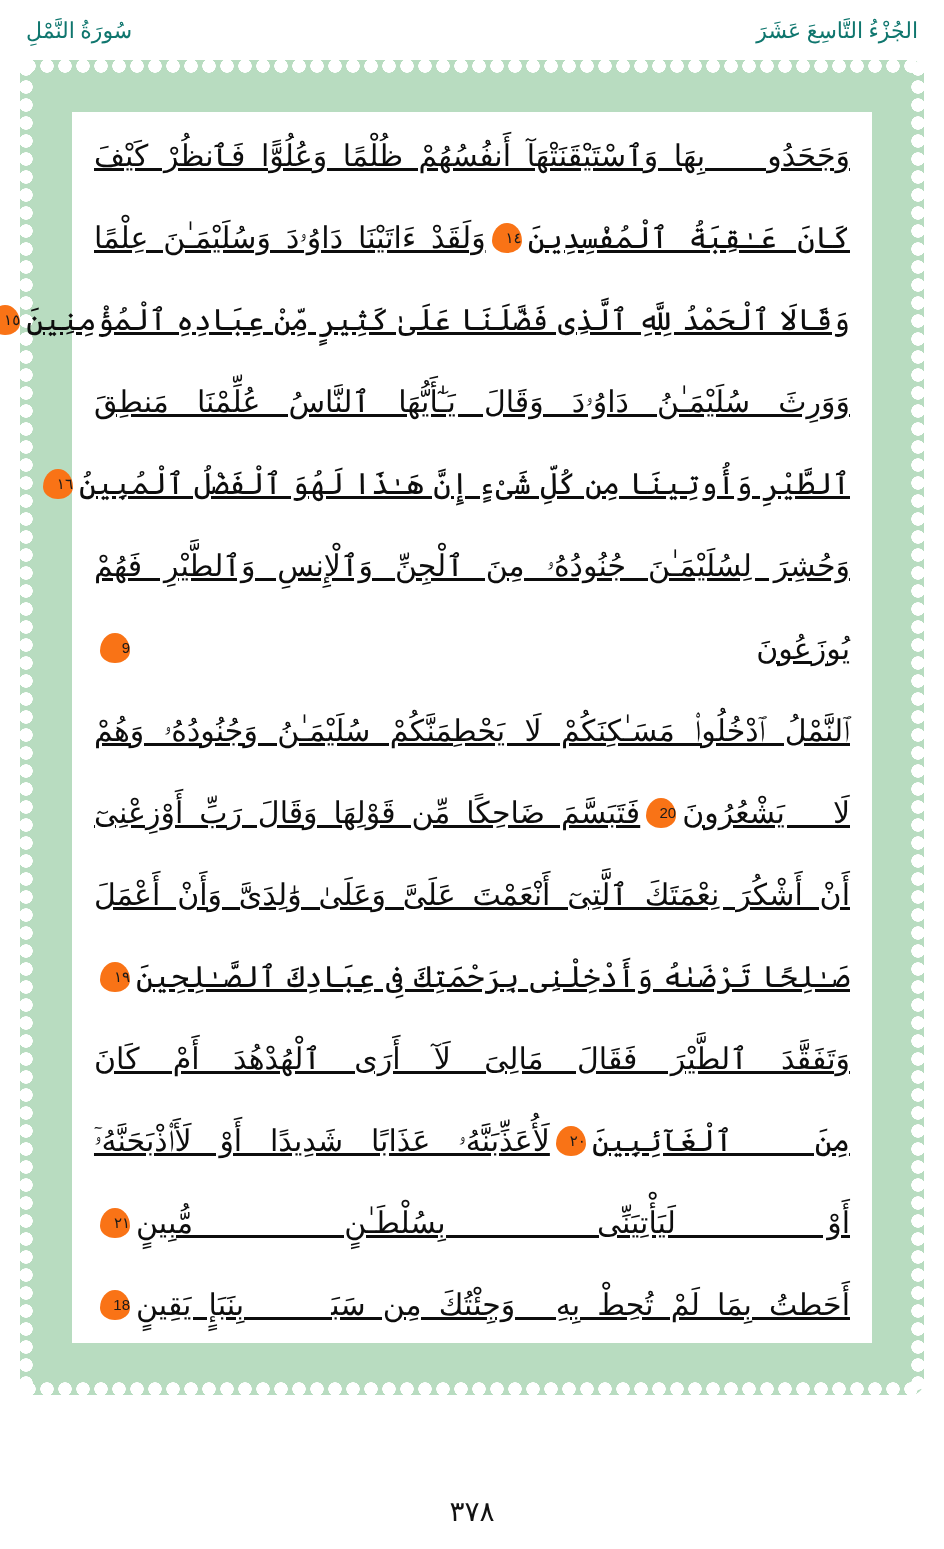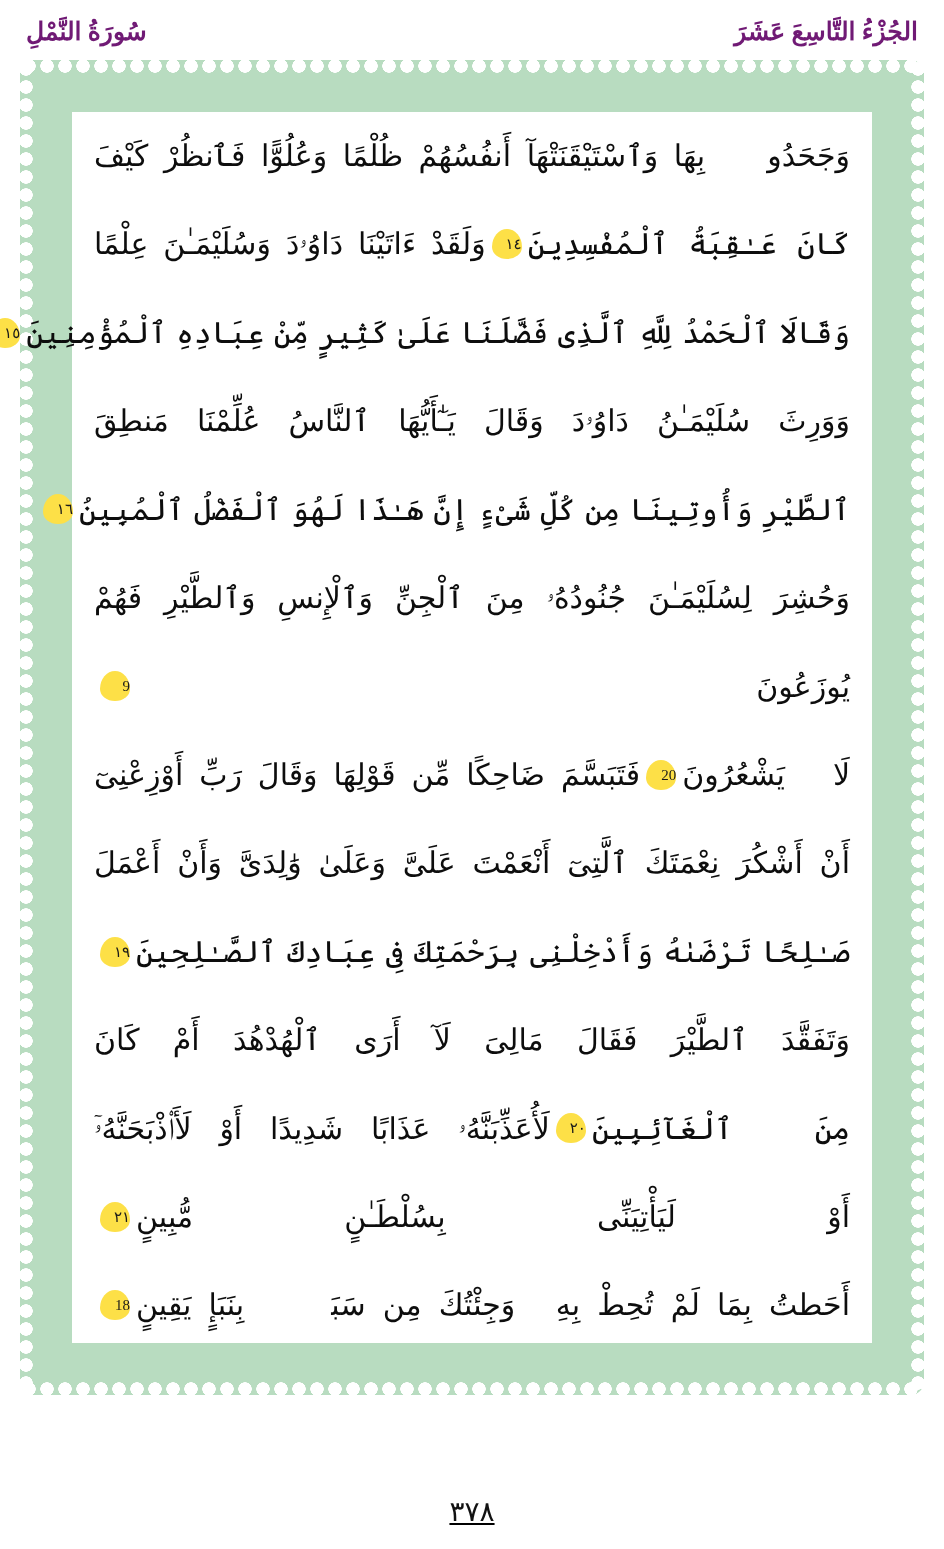--- a/index.html
+++ b/index.html
@@ -26,24 +26,24 @@
   .page-header {
     height: 56px;
     flex: 0 0 auto;
     display: flex;
     align-items: center;
     justify-content: space-between;
     padding: 6px 26px 0 26px;
     box-sizing: border-box;
   }
   .header-text {
-    font-size: 25px;
-    color: #701a75;
-    font-family: "Liberation Serif", "DejaVu Serif", serif;
-    font-weight: 700;
+    font-size: 22px;
+    color: #0f766e;
+    font-family: "Liberation Serif", "DejaVu Serif", serif;
+    font-weight: 400;
     letter-spacing: 0px;
     white-space: nowrap;
   }
   .header-left  { direction: rtl; }
   .header-right { direction: rtl; }
 
   
   .frame-wrap {
     flex: 1 1 auto;
     position: relative;
@@ -119,47 +119,47 @@
     display: flex;
     align-items: center;
     justify-content: space-between;
   }
   .line > span.txt {
     display: inline-block;
     flex: 1 1 auto;
     text-align: justify;
     text-align-last: justify;
     word-spacing: 2px;
+    text-decoration: underline;
   }
 
   
   .ayah-mark {
     display: inline-block;
     min-width: 30px;
     height: 30px;
     line-height: 30px;
     text-align: center;
-    background: #fde047;
+    background: #f97316;
     color: #1a1a1a;
     font-size: 15px;
     border-radius: 50% 50% 50% 50% / 60% 60% 40% 40%;
     margin: 0 6px;
     flex: 0 0 auto;
     vertical-align: middle;
-    font-family: Liberation Serif, serif;
+    font-family: Liberation Sans, sans-serif;
   }
 
   
   .page-footer {
     height: 76px;
     flex: 0 0 auto;
     display: flex;
     align-items: center;
     justify-content: center;
-    text-decoration: underline;
   }
   .page-number {
     font-size: 28px;
     color: #111111;
     font-family: "Liberation Serif", "DejaVu Serif", serif;
     letter-spacing: 2px;
   }
 </style>
 </head>
 <body>
@@ -200,20 +200,23 @@
           <span class="ayah-mark">١٦</span>
         </div>
         <div class="line">
           <span class="txt">وَحُشِرَ لِسُلَيْمَـٰنَ جُنُودُهُۥ مِنَ ٱلْجِنِّ وَٱلْإِنسِ وَٱلطَّيْرِ فَهُمْ</span>
         </div>
         <div class="line">
           <span class="txt">يُوزَعُونَ</span>
           <span class="ayah-mark">9</span>
         </div>
         <div class="line">
+          <span class="txt">ٱلنَّمْلُ ٱدْخُلُوا۟ مَسَـٰكِنَكُمْ لَا يَحْطِمَنَّكُمْ سُلَيْمَـٰنُ وَجُنُودُهُۥ وَهُمْ</span>
+        </div>
+        <div class="line">
           <span class="txt">لَا يَشْعُرُونَ</span>
           <span class="ayah-mark">20</span>
           <span class="txt">فَتَبَسَّمَ ضَاحِكًا مِّن قَوْلِهَا وَقَالَ رَبِّ أَوْزِعْنِىٓ</span>
         </div>
         <div class="line">
           <span class="txt">أَنْ أَشْكُرَ نِعْمَتَكَ ٱلَّتِىٓ أَنْعَمْتَ عَلَىَّ وَعَلَىٰ وَٰلِدَىَّ وَأَنْ أَعْمَلَ</span>
         </div>
         <div class="line">
           <span class="txt">صَـٰلِحًا تَرْضَىٰهُ وَأَدْخِلْنِى بِرَحْمَتِكَ فِى عِبَادِكَ ٱلصَّـٰلِحِينَ</span>
           <span class="ayah-mark">١٩</span>

